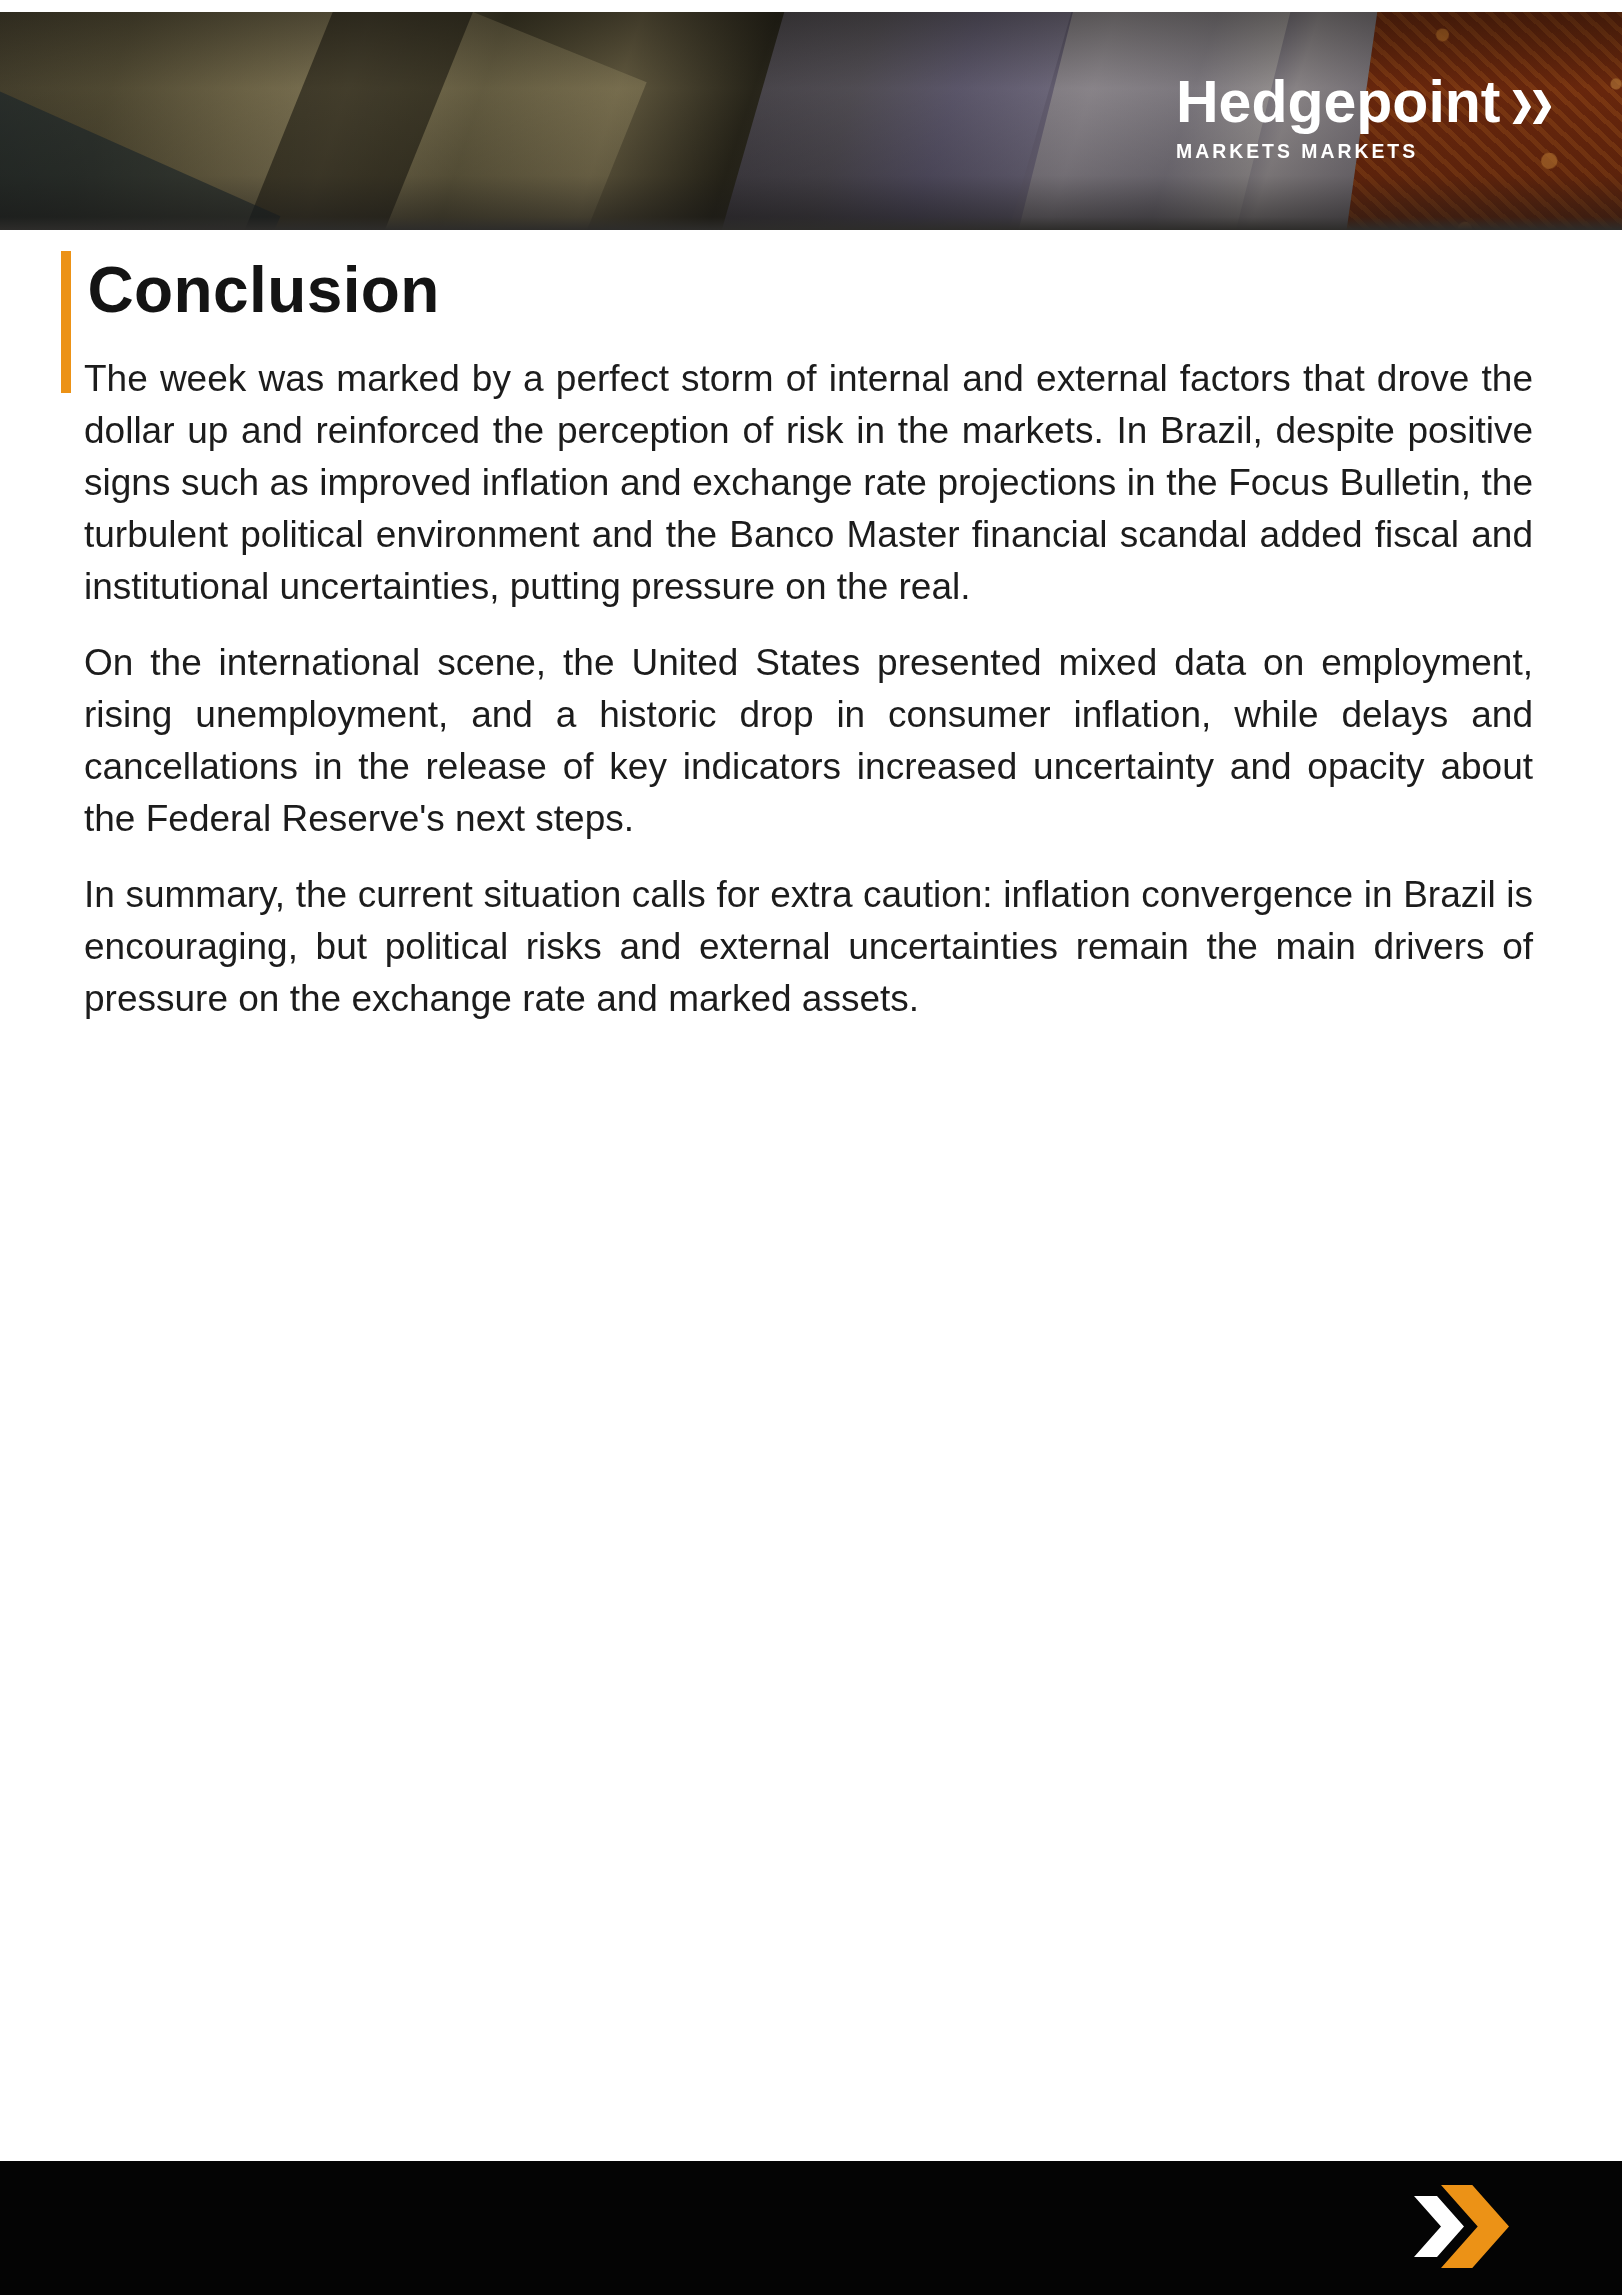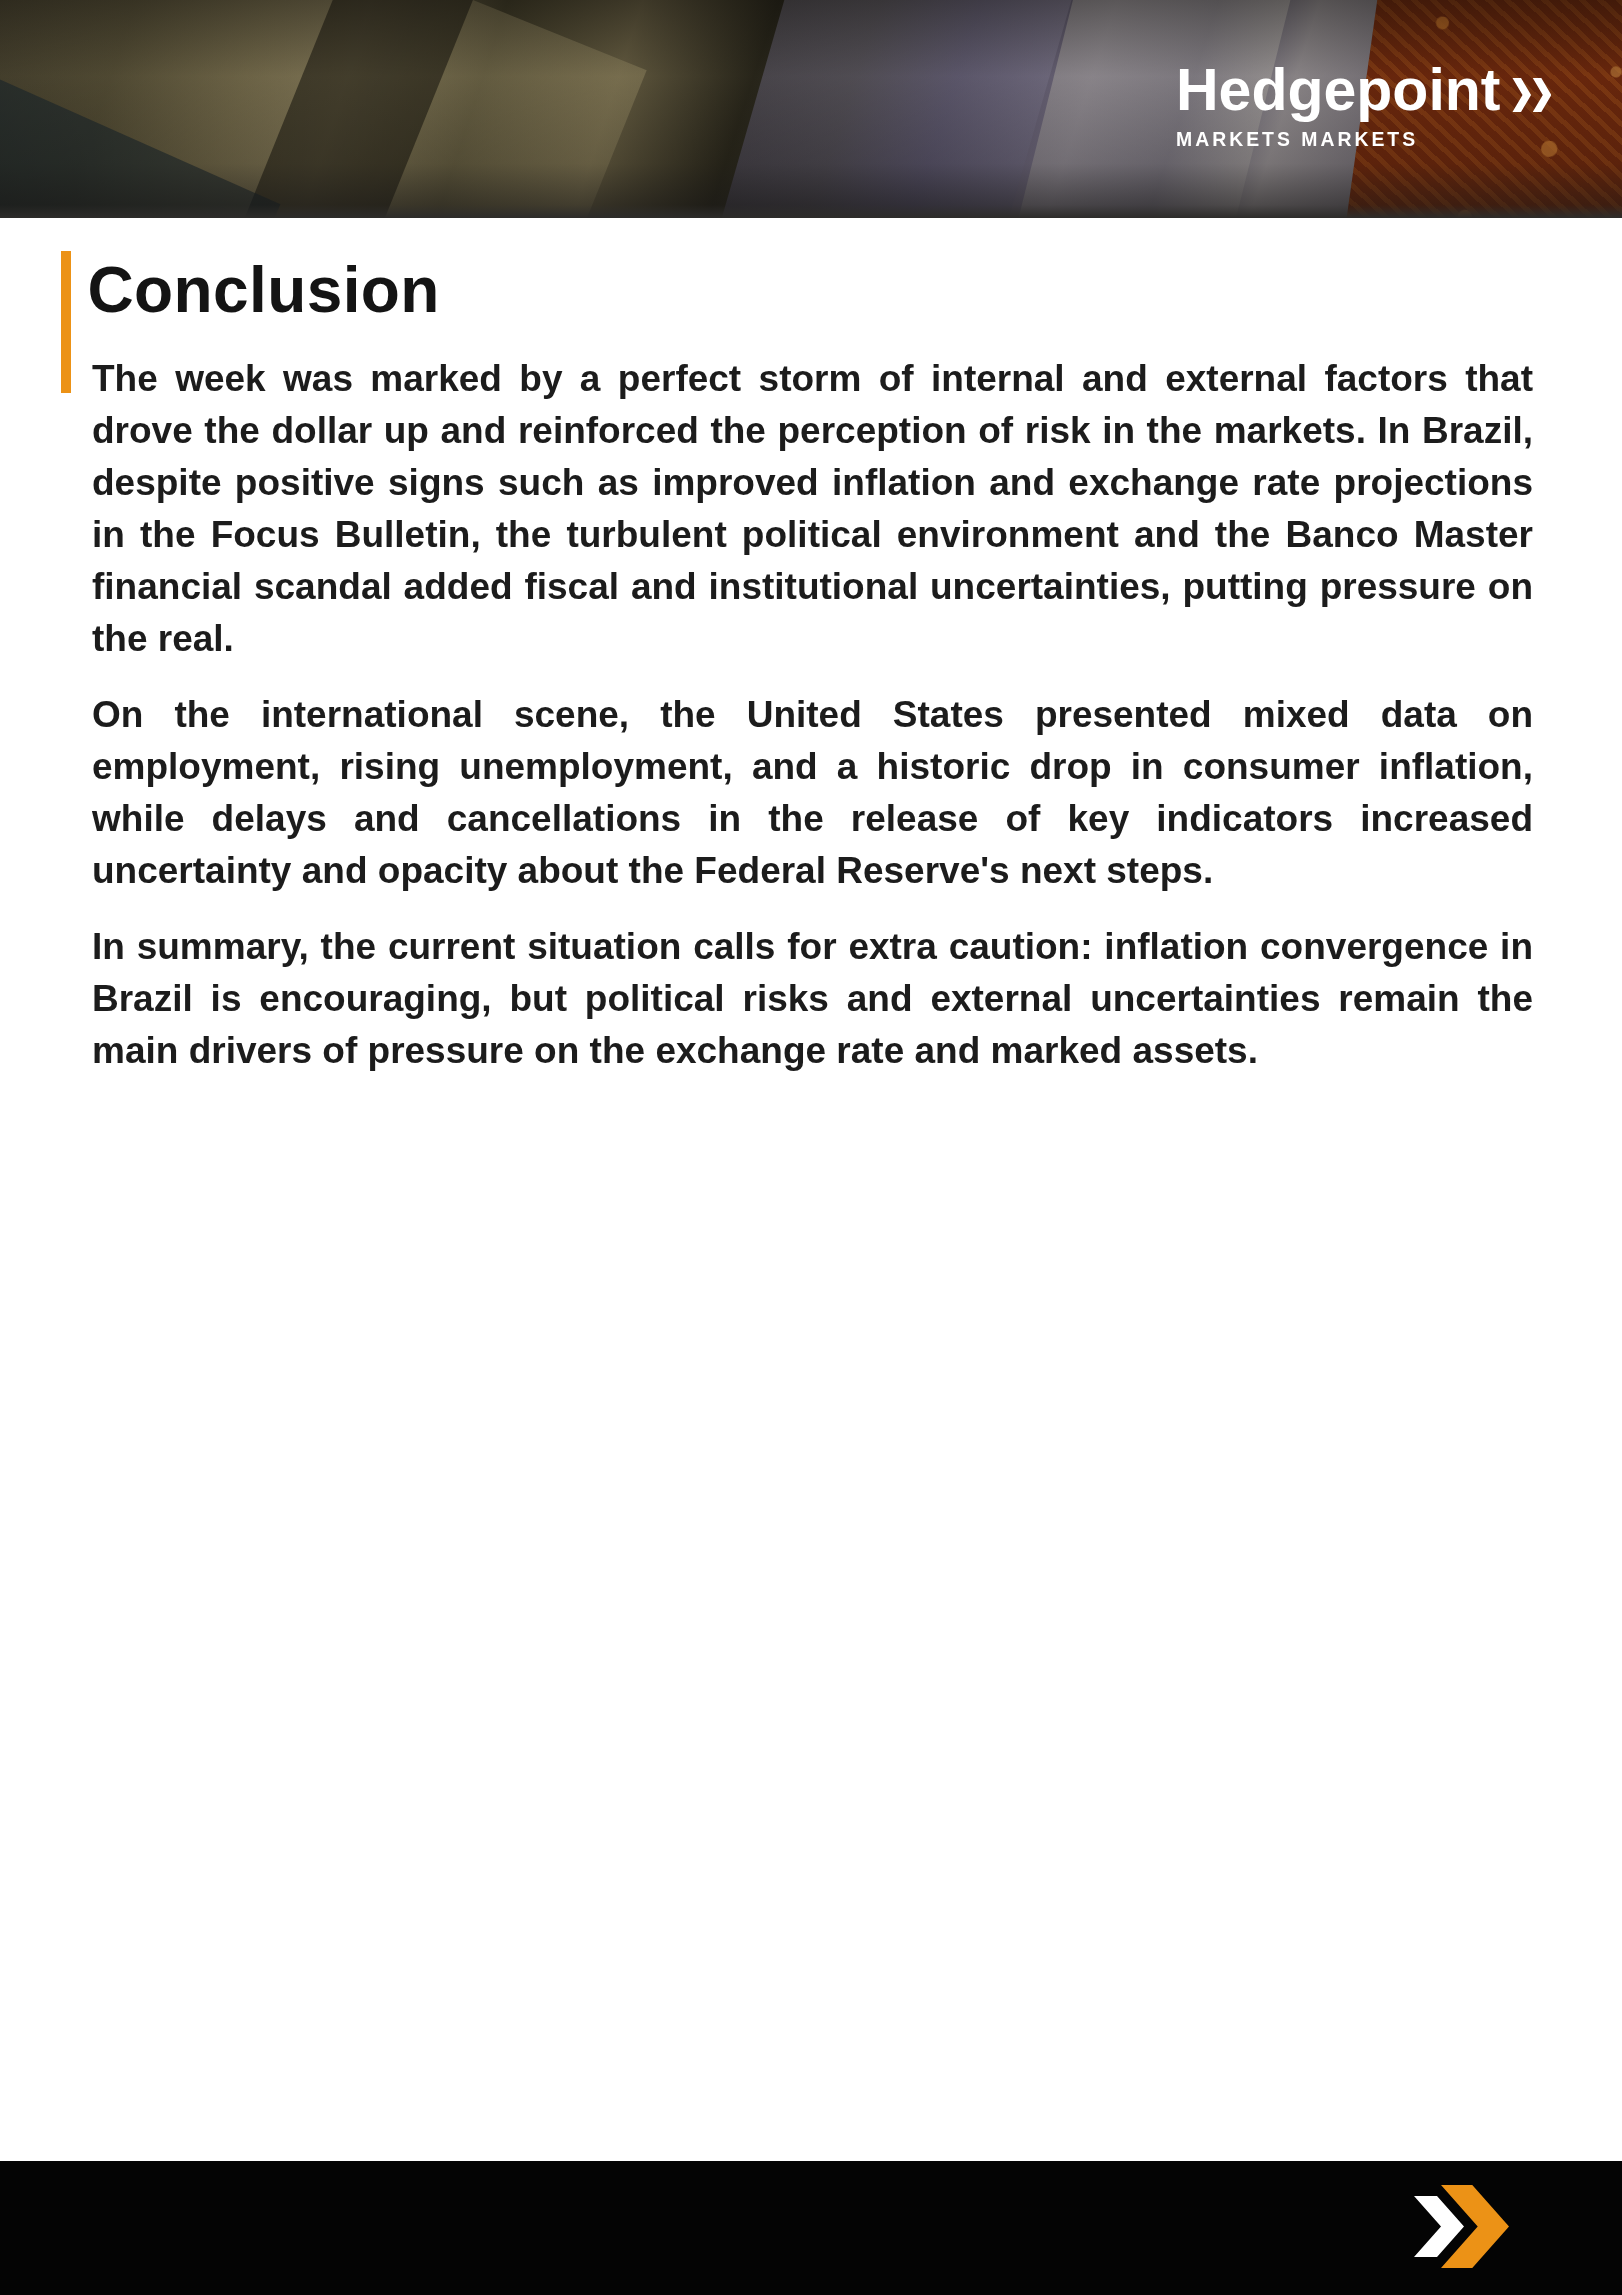--- a/index.html
+++ b/index.html
@@ -13,21 +13,21 @@
     position:relative;
     width:1622px;height:2295px;
     background:#ffffff;
     font-family:"Liberation Sans", sans-serif;
     overflow:hidden;
     margin:0 auto;
   }
 
   
   .hero{
-    position:absolute;left:0;top:0;width:1622px;height:218px;
+    position:absolute;left:0;top:12px;width:1622px;height:218px;
     background:#1c1a14;overflow:hidden;
   }
   .hero-base{
     position:absolute;inset:0;
     background:linear-gradient(108deg,
       #201e15 0%, #35311f 8%, #6b6244 16%, #8c8160 22%,
       #4a452e 30%, #746a4b 38%, #2e2b1e 46%, #3c3930 52%,
       #514b63 58%, #847d93 66%, #55506b 72%, #a49ea1 78%,
       #837d85 84%, #70300f 87%, #99481a 92%, #76290c 100%);
   }
@@ -101,26 +101,25 @@
   .accent-bar{
     position:absolute;left:61px;top:251px;
     width:10px;height:142px;background:var(--orange);
   }
   .section-title{
     margin:0 0 32px 3.4px;
     font-size:64px;line-height:61px;font-weight:700;
     color:#141414;letter-spacing:0.4px;
   }
   .content p{
-    margin:0 0 24px 8px;
+    margin:0 0 24px 0;
     font-size:37px;line-height:52px;
     color:var(--ink);
     text-align:justify;
     text-justify:inter-word;
-    font-weight:bold;
   }
 
   
   .footer{
     position:absolute;left:0;bottom:0;width:1622px;height:134px;
     background:var(--footer-black);
   }
   .footer-mark{
     position:absolute;right:113px;top:24px;width:95px;height:83px;
   }

